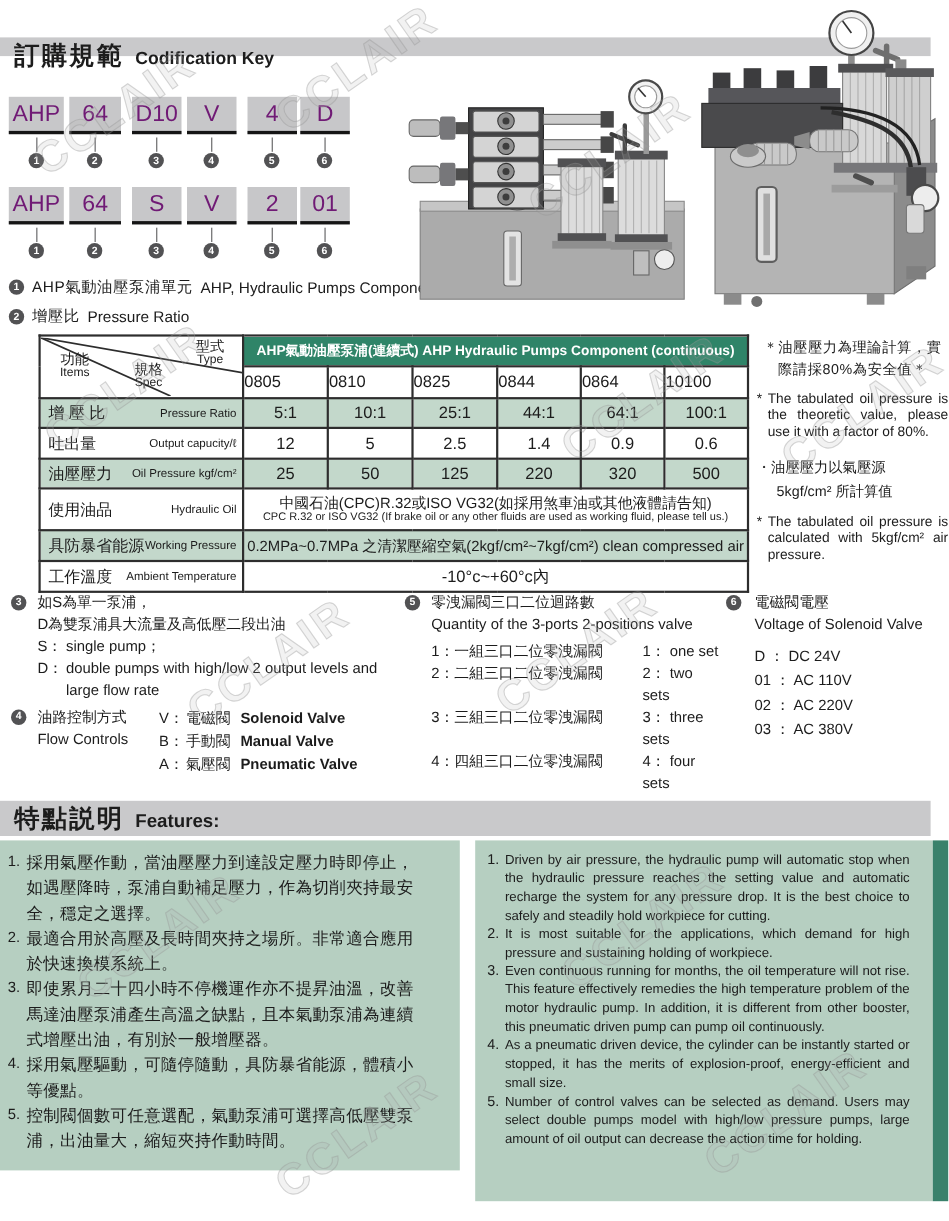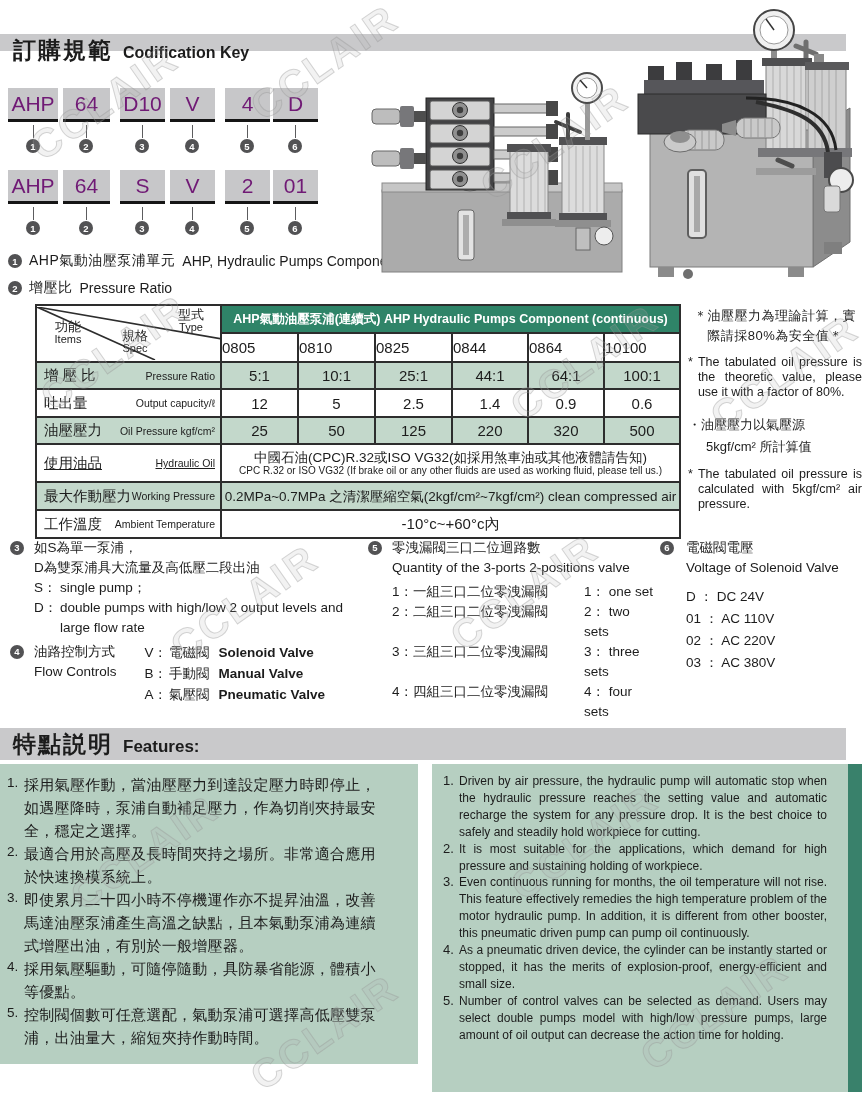--- a/index.html
+++ b/index.html
@@ -334,35 +334,35 @@
             </div>
           </td>
       <td class="val shade">25</td>
       <td class="val shade">50</td>
       <td class="val shade">125</td>
       <td class="val shade">220</td>
       <td class="val shade">320</td>
       <td class="val shade">500</td>
     </tr>
     <tr>
-      <td style="height:36px;text-decoration:underline;">
+      <td style="height:36px;">
             <div class="lbl">
               <span class="zh">使用油品</span>
               <span class="en">Hydraulic Oil</span>
             </div>
           </td>
       <td colspan="6">
         <div class="sp1">中國石油(CPC)R.32或ISO VG32(如採用煞車油或其他液體請告知)</div>
         <div class="sp2">CPC R.32 or ISO VG32 (If brake oil or any other fluids are used as working fluid, please tell us.)</div>
       </td>
     </tr>
     <tr>
       <td class="shade" style="height:26px;">
             <div class="lbl">
-              <span class="zh">最大作動壓力</span>
+              <span class="zh">具防暴省能源</span>
               <span class="en">Working Pressure</span>
             </div>
           </td>
       <td colspan="6" class="shade sp1">0.2MPa~0.7MPa 之清潔壓縮空氣(2kgf/cm²~7kgf/cm²) clean compressed air</td>
     </tr>
     <tr>
       <td style="height:26px;">
             <div class="lbl">
               <span class="zh">工作溫度</span>
               <span class="en">Ambient Temperature</span>

